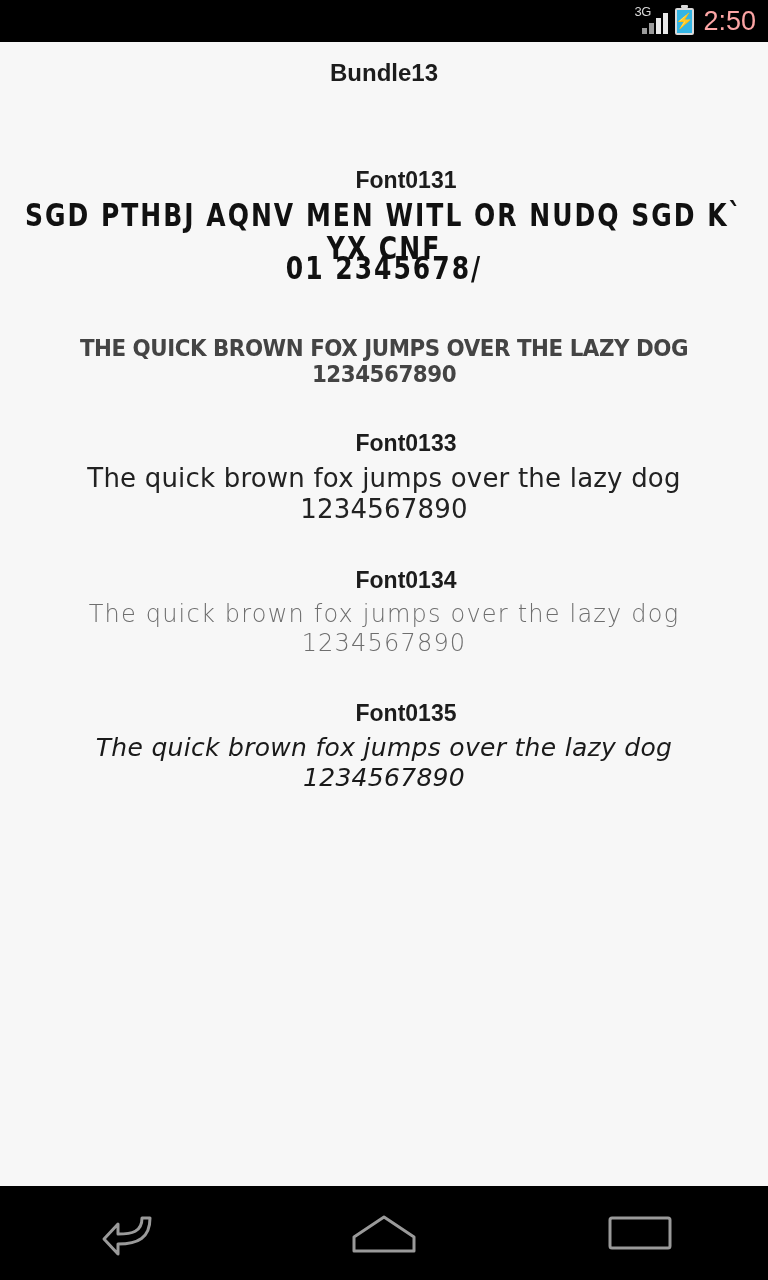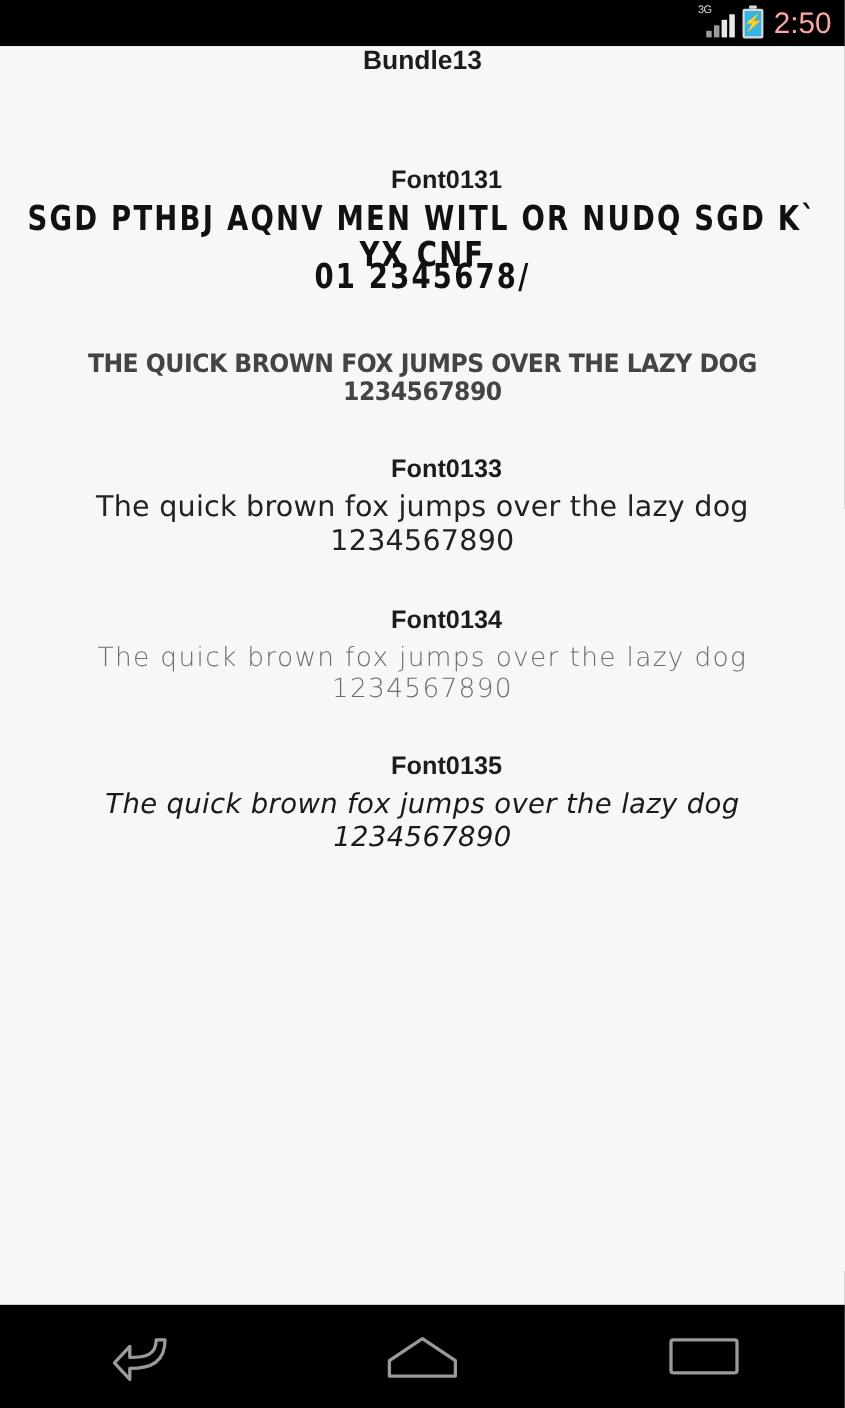--- a/index.html
+++ b/index.html
@@ -38,21 +38,21 @@
   .net-icon {
     position: relative;
     width: 34px;
     height: 30px;
     display: block;
   }
   .net-icon .label-3g {
     position: absolute;
     top: -2px;
     left: 0px;
-    font-size: 10px;
+    font-size: 13px;
     color: #d8d8d8;
     font-family: "Liberation Sans", sans-serif;
     letter-spacing: -0.5px;
   }
   .net-icon .bars {
     position: absolute;
     bottom: 2px;
     right: 0;
     width: 26px;
     height: 22px;
@@ -109,21 +109,21 @@
     flex: 1 1 auto;
     background: #f7f7f7;
     overflow: hidden;
     position: relative;
   }
   .page-title {
     text-align: center;
     font-size: 24px;
     font-weight: bold;
     color: #1c1c1c;
-    padding-top: 0;
+    padding-top: 17px;
     font-family: "Liberation Sans", sans-serif;
   }
   .sample-list {
     padding-top: 80px;
   }
   .sample {
     text-align: center;
     margin-bottom: 42px;
   }
   .sample-name {

